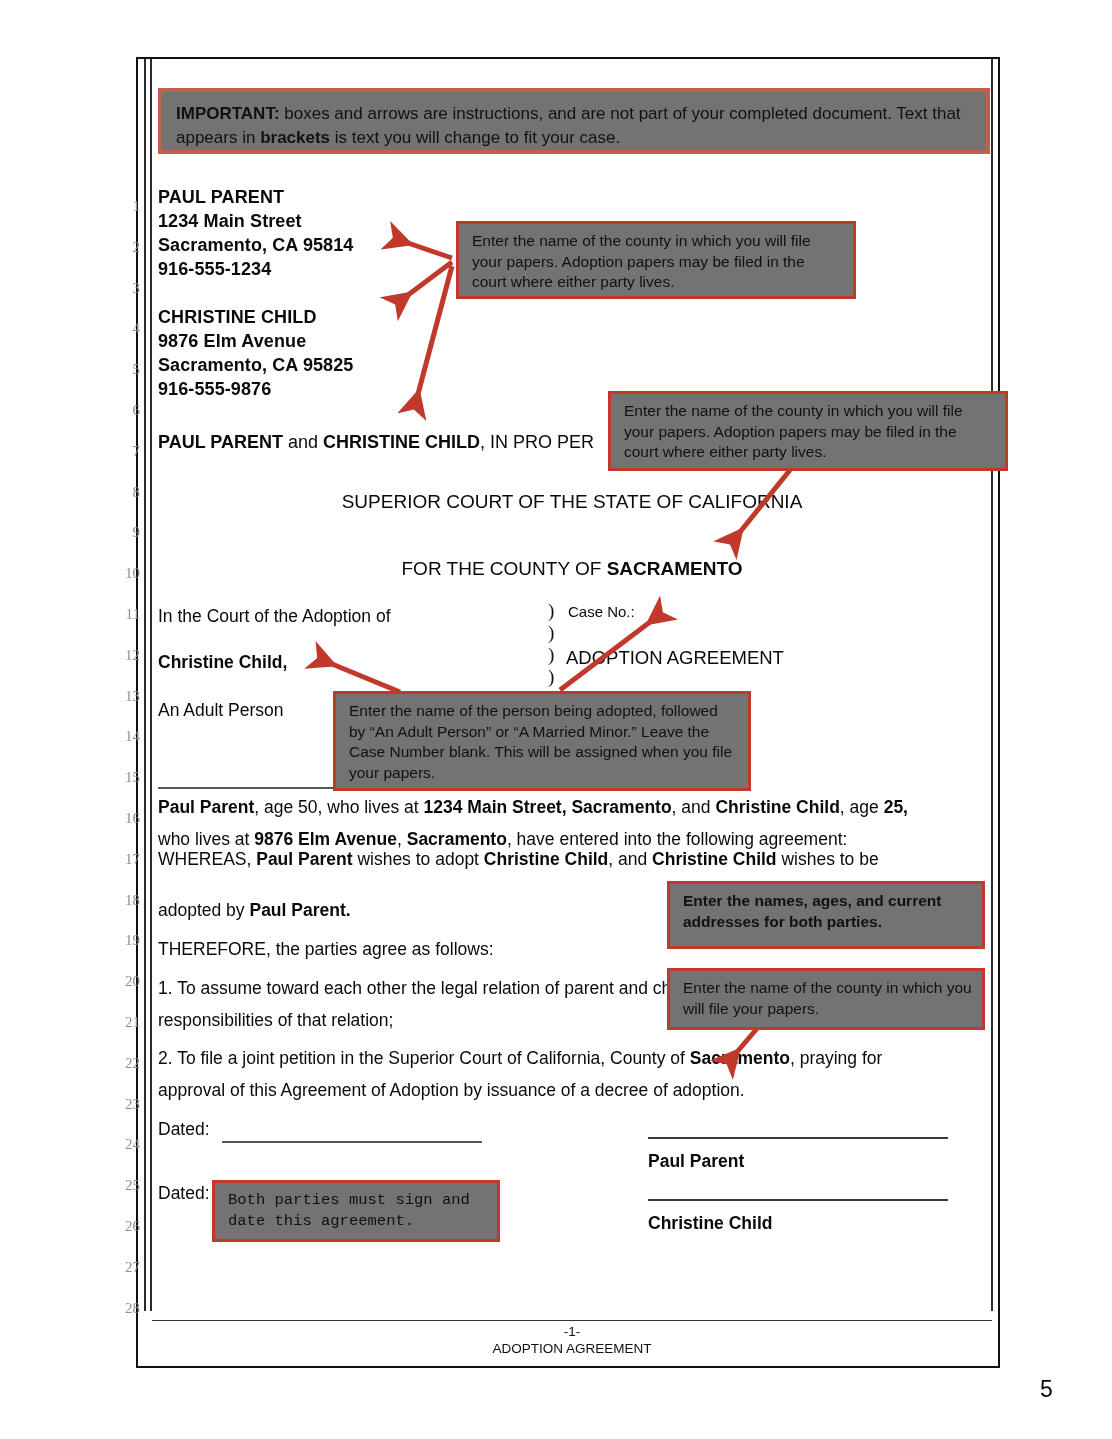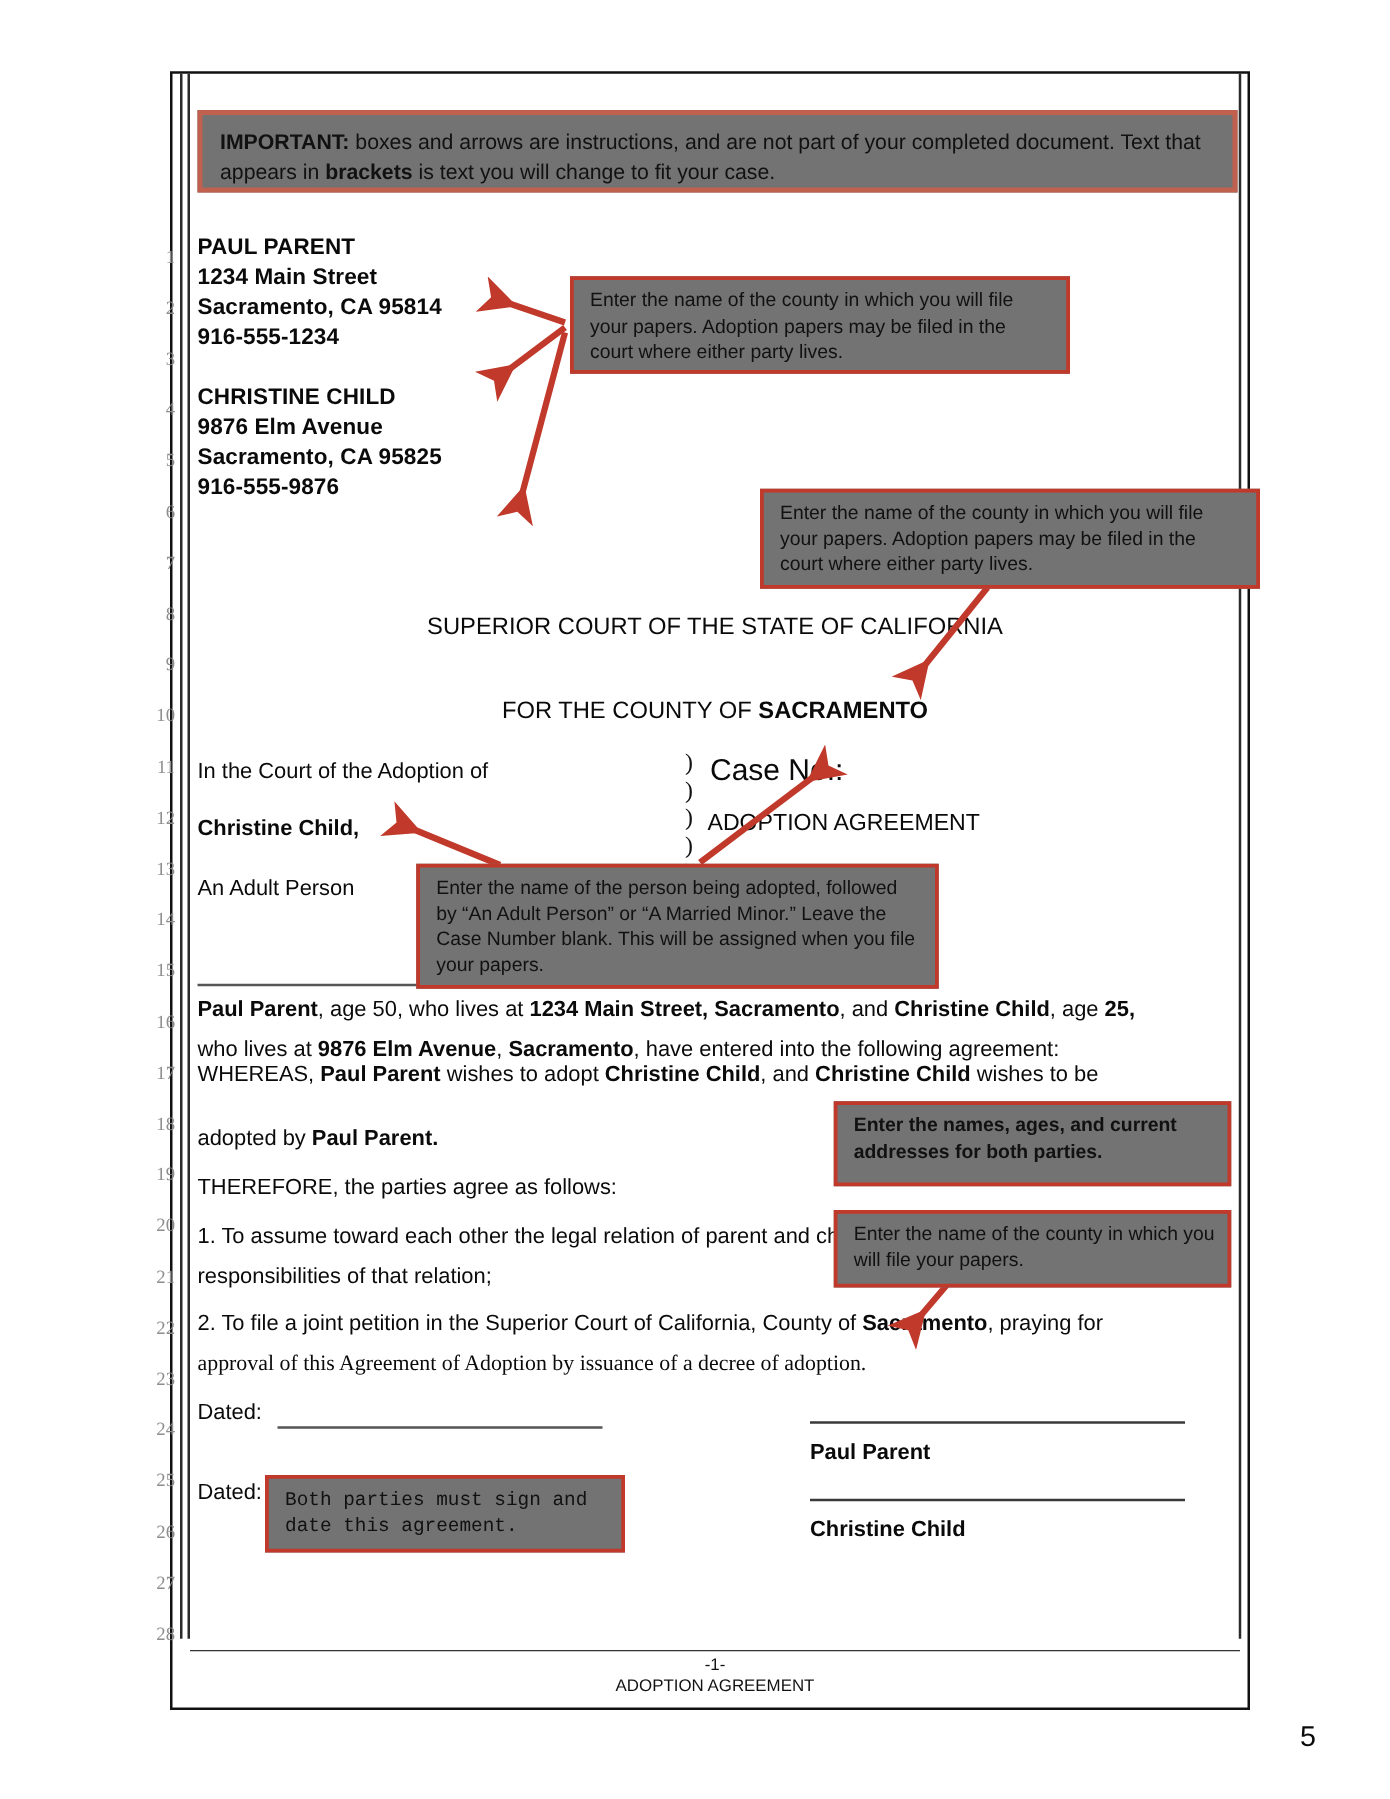--- a/index.html
+++ b/index.html
@@ -234,56 +234,57 @@
   <div class="tx party-line" style="left:0px; top:130px;">PAUL PARENT</div>
   <div class="tx party-line" style="left:0px; top:154px;">1234 Main Street</div>
   <div class="tx party-line" style="left:0px; top:178px;">Sacramento, CA 95814</div>
   <div class="tx party-line" style="left:0px; top:202px;">916-555-1234</div>
 
   <div class="tx party-line" style="left:0px; top:250px;">CHRISTINE CHILD</div>
   <div class="tx party-line" style="left:0px; top:274px;">9876 Elm Avenue</div>
   <div class="tx party-line" style="left:0px; top:298px;">Sacramento, CA 95825</div>
   <div class="tx party-line" style="left:0px; top:322px;">916-555-9876</div>
 
+  <div class="tx" style="left:0px; top:375px; font-size:18px;"><span class="b">PAUL PARENT</span><span> and </span><span class="b">CHRISTINE CHILD</span><span>, IN PRO PER</span></div>
 
   <div class="center-line" style="top:434px;">SUPERIOR COURT OF THE STATE OF CALIFORNIA</div>
   <div class="center-line" style="top:501px;"><span>FOR THE COUNTY OF </span><span class="b">SACRAMENTO</span></div>
 
   <div class="tx" style="left:0px; top:549px;">In the Court of the Adoption of</div>
   <div class="tx b" style="left:0px; top:595px;">Christine Child,</div>
   <div class="tx" style="left:0px; top:643px;">An Adult Person</div>
 
   <div id="caption-brace">
     <div>)</div>
     <div>)</div>
     <div>)</div>
     <div>)</div>
     <div>)</div>
   </div>
 
-  <div class="tx" style="left:410px; top:546px; font-size:24px;">Case No.:</div>
+  <div class="tx" style="left:410px; top:546px; font-size:15px;">Case No.:</div>
   <div class="tx" style="left:408px; top:590px; font-size:18.5px;">ADOPTION AGREEMENT</div>
 
   <div id="caption-underline"></div>
 
   <div class="tx" style="left:0px; top:740px;"><span class="b">Paul Parent</span><span>, age 50, who lives at </span><span class="b">1234 Main Street, Sacramento</span><span>, and </span><span class="b">Christine Child</span><span>, age </span><span class="b">25,</span></div>
 
   <div class="tx" style="left:0px; top:772px;"><span>who lives at </span><span class="b">9876 Elm Avenue</span><span>, </span><span class="b">Sacramento</span><span>, have entered into the following agreement:</span></div>
 
   <div class="tx" style="left:0px; top:792px;"><span>WHEREAS, </span><span class="b">Paul Parent</span><span> wishes to adopt </span><span class="b">Christine Child</span><span>, and </span><span class="b">Christine Child</span><span> wishes to be</span></div>
 
   <div class="tx" style="left:0px; top:843px;"><span>adopted by </span><span class="b">Paul Parent.</span></div>
 
   <div class="tx" style="left:0px; top:882px;">THEREFORE, the parties agree as follows:</div>
 
   <div class="tx" style="left:0px; top:921px;">1. To assume toward each other the legal relation of parent and child, and to have all the rights and</div>
   <div class="tx" style="left:0px; top:953px;">responsibilities of that relation;</div>
 
   <div class="tx" style="left:0px; top:991px;"><span>2. To file a joint petition in the Superior Court of California, County of </span><span class="b">Sacramento</span><span>, praying for</span></div>
-  <div class="tx" style="left:0px; top:1023px;font-family:Liberation Serif, serif;">approval of this Agreement of Adoption by issuance of a decree of adoption.</div>
+  <div class="tx" style="left:0px; top:1023px;">approval of this Agreement of Adoption by issuance of a decree of adoption.</div>
 
   <div class="tx" style="left:0px; top:1062px;">Dated:</div>
   <div class="date-rule" style="left:64px; top:1084px; width:260px;"></div>
 
   <div class="tx" style="left:0px; top:1126px;">Dated:</div>
   <div class="date-rule" style="left:64px; top:1148px; width:260px;"></div>
 
   <div class="sig-rule" style="left:490px; top:1080px; width:300px;"></div>
   <div class="tx b" style="left:490px; top:1094px;">Paul Parent</div>
 

